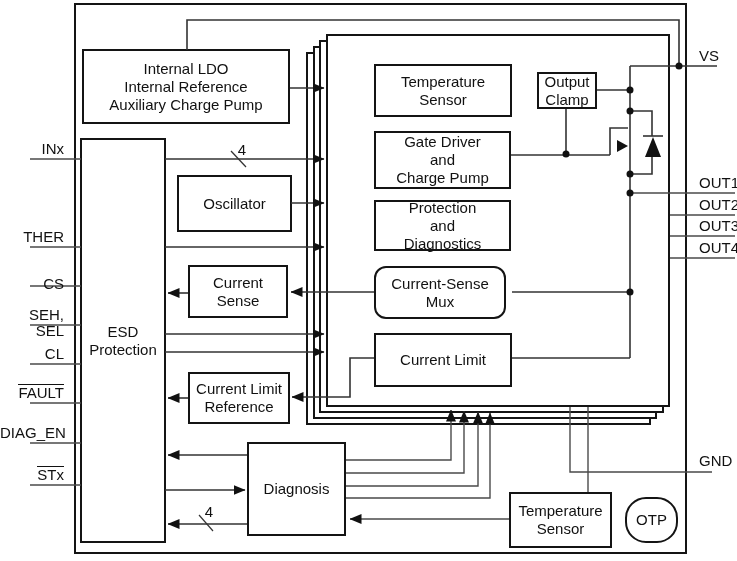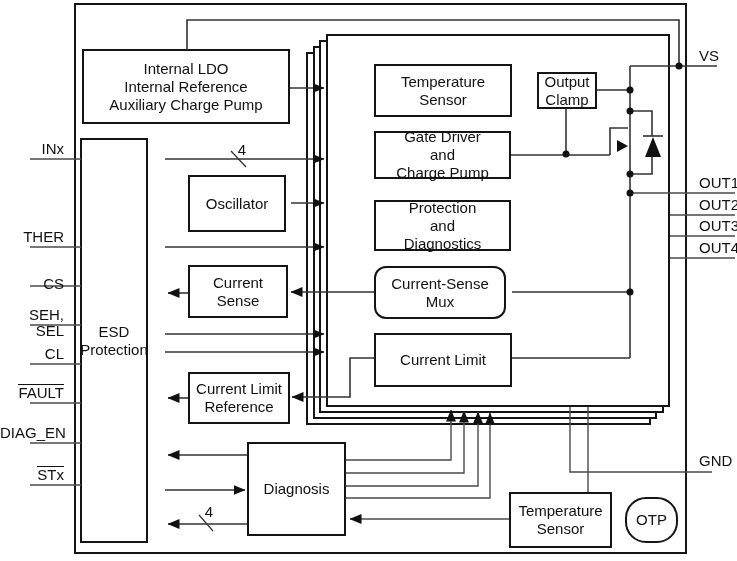--- a/index.html
+++ b/index.html
@@ -30,31 +30,31 @@
   <div class="outer" style="left:74px;top:3px;width:609px;height:547px;"></div>
 
   <div class="layer" style="left:306px;top:52px;width:345px;height:373px;"></div>
   <div class="layer" style="left:313px;top:46px;width:344px;height:373px;"></div>
   <div class="layer" style="left:319px;top:40px;width:345px;height:373px;"></div>
   <div class="layer" style="left:326px;top:34px;width:344px;height:373px;"></div>
 
   <div class="blk" style="left:82px;top:49px;width:208px;height:75px;">Internal LDO
 Internal Reference
 Auxiliary Charge Pump</div>
-  <div class="blk" style="left:80px;top:138px;width:68px;height:405px;">ESD
+  <div class="blk" style="left:80px;top:138px;width:86px;height:405px;">ESD
 Protection</div>
-  <div class="blk" style="left:188px;top:175px;width:98px;height:57px;">Oscillator</div>
+  <div class="blk" style="left:177px;top:175px;width:115px;height:57px;">Oscillator</div>
   <div class="blk" style="left:188px;top:265px;width:100px;height:53px;">Current
 Sense</div>
   <div class="blk" style="left:188px;top:372px;width:102px;height:52px;">Current Limit
 Reference</div>
   <div class="blk" style="left:247px;top:442px;width:99px;height:94px;">Diagnosis</div>
 
   <div class="blk" style="left:374px;top:64px;width:138px;height:53px;">Temperature Sensor</div>
-  <div class="blk" style="left:374px;top:131px;width:137px;height:48px;">Gate Driver
+  <div class="blk" style="left:374px;top:131px;width:137px;height:58px;">Gate Driver
 and
 Charge Pump</div>
   <div class="blk" style="left:374px;top:200px;width:137px;height:51px;">Protection
 and
 Diagnostics</div>
   <div class="blk" style="left:374px;top:266px;width:132px;height:53px;border-radius:12px;">Current-Sense
 Mux</div>
   <div class="blk" style="left:374px;top:333px;width:138px;height:54px;">Current Limit</div>
   <div class="blk" style="left:509px;top:492px;width:103px;height:56px;">Temperature
 Sensor</div>

